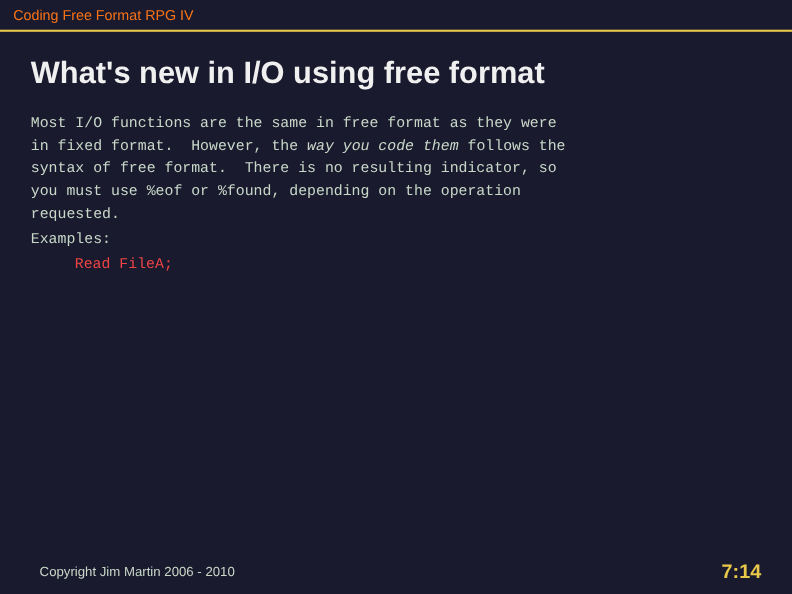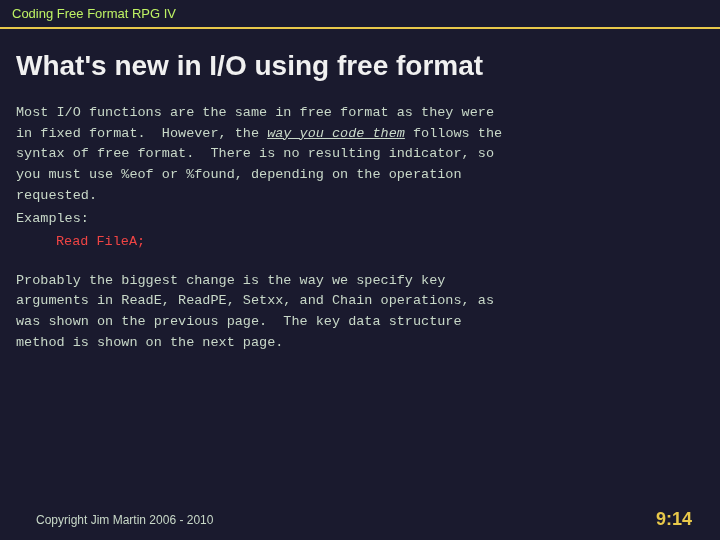--- a/index.html
+++ b/index.html
@@ -19,50 +19,49 @@
 
     .top-bar {
       background-color: #1a1a2e;
       padding: 6px 12px;
       border-bottom: 2px solid #e8c84a;
       display: flex;
       align-items: center;
     }
 
     .top-bar-title {
-      color: #bef264;
+      color: #f97316;
       font-size: 13px;
       font-family: Arial, sans-serif;
       font-weight: normal;
     }
 
     .main-content {
       background-color: #1a1a2e;
-      padding: 20px 16px;
+      padding: 20px 28px;
     }
 
     .page-title {
       color: #f0f0f0;
       font-size: 28px;
       font-family: Arial, sans-serif;
       font-weight: bold;
       margin-bottom: 20px;
       line-height: 1.2;
     }
 
     .body-text {
       color: #c8d8c8;
       font-size: 13.5px;
       line-height: 1.55;
       font-family: 'Courier New', Courier, monospace;
       margin-bottom: 0;
     }
 
     .body-text .underline-italic {
-      text-decoration: underline;
       font-style: italic;
     }
 
     .examples-label {
       color: #c8d8c8;
       font-size: 13.5px;
       font-family: 'Courier New', Courier, monospace;
       margin-bottom: 4px;
       margin-top: 4px;
     }
@@ -128,24 +127,18 @@
     you must use %eof or %found, depending on the operation<br>
     requested.
   </div>
 
   <div class="examples-label">Examples:</div>
 
   <div class="code-block">
     <span class="code-line">Read FileA;</span>
   </div>
 
-  <div class="bottom-text">
-    Probably the biggest change is the way we specify key<br>
-    arguments in ReadE, ReadPE, Setxx, and Chain operations, as<br>
-    was shown on the previous page.&nbsp; The key data structure<br>
-    method is shown on the next page.
-  </div>
 </div>
 
 <div class="footer">
   <span class="footer-left">Copyright Jim Martin 2006 - 2010</span>
-  <span class="footer-right">9:14</span>
+  <span class="footer-right">7:14</span>
 </div>
 
 </body></html>

